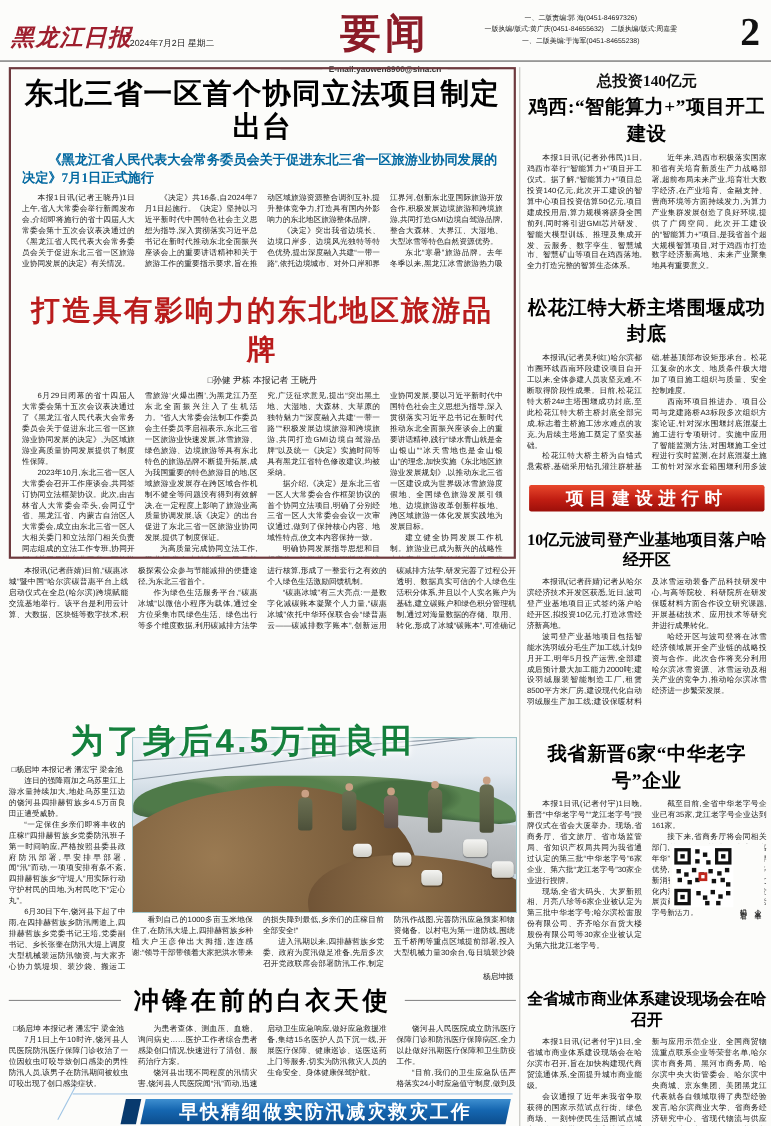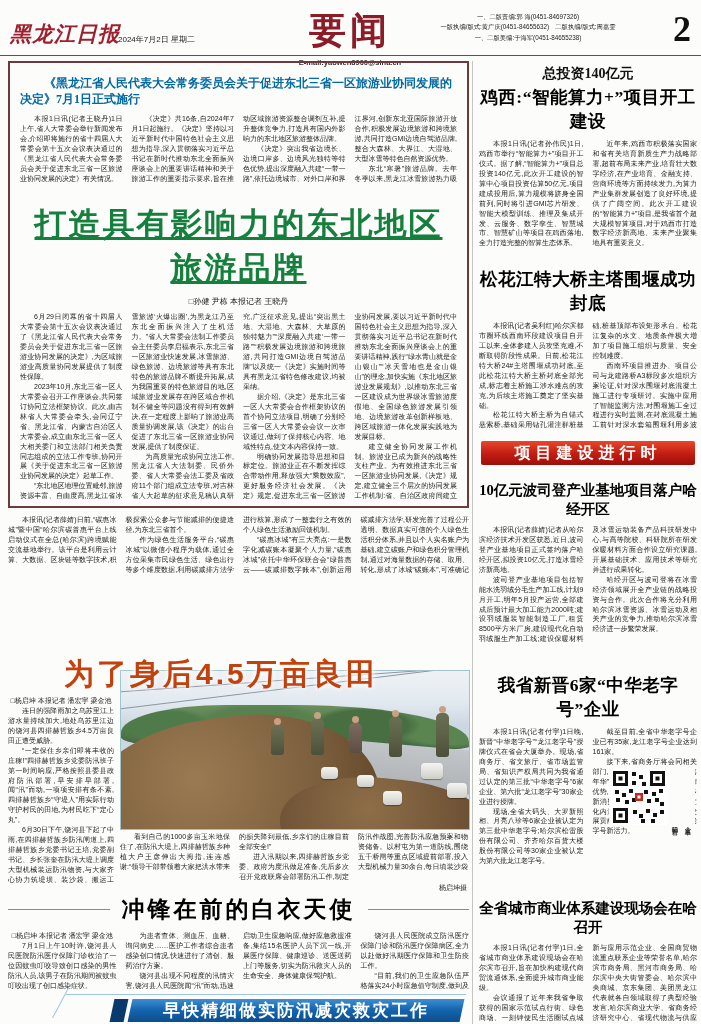--- a/index.html
+++ b/index.html
@@ -27,29 +27,29 @@
   .cols p.nodent{text-indent:0;}
   .c4{column-count:4;} .c3{column-count:3;} .c2{column-count:2;}
   .shead{font-family:"Liberation Serif",serif;font-weight:900;text-align:center;color:#000;margin:0;}
   
   .leftcol{position:absolute;left:8px;top:61px;width:461px;}
   .leadbox{box-sizing:border-box;width:461px;height:447px;border:2px solid #6e3a3e;padding:6px 10px;overflow:hidden;}
   .h1{font-size:26px;line-height:1.15;font-weight:900;text-align:center;letter-spacing:1px;margin:2px 0 0 0;color:#000;}
   .subhead{font-family:"Liberation Serif",serif;font-weight:700;font-size:12px;line-height:1.35;
            text-indent:2em;margin:6px 0 0 0;color:#0369a1;}
   .body1{margin-top:7px;height:76px;}
-  .h2{font-size:32px;font-weight:900;text-align:center;letter-spacing:2px;margin:13px 0 0 0;color:#15803d;text-decoration:underline;}
+  .h2{font-size:26px;font-weight:900;text-align:center;letter-spacing:2px;margin:13px 0 0 0;color:#b91c1c;}
   .byline{font-size:8px;text-align:center;color:#222;margin:5px 0 0 0;}
   .body2{margin-top:5px;height:196px;}
   .carbon{margin-top:0;}
   .h3{font-size:24px;font-weight:900;text-align:center;letter-spacing:2px;margin:15px 0 0 0;color:#000;}
   .carbon .cols{margin-top:7px;height:64px;}
   
   .feature{position:absolute;left:8px;top:630px;width:461px;height:262px;}
-  .ftitle{position:absolute;left:56px;top:24px;font-size:30px;font-weight:900;color:#c2410c;
+  .ftitle{position:absolute;left:56px;top:24px;font-size:30px;font-weight:900;color:#15803d;
           letter-spacing:3px;z-index:3;text-shadow:0 0 5px #fff,0 0 9px #fff;}
   .fleft{position:absolute;left:0;top:66px;width:106px;height:194px;}
   .fbyline{font-size:7px;text-align:center;color:#222;margin:0 0 2px 0;}
   .fbottom{position:absolute;left:112px;top:202px;width:348px;height:58px;}
   .fcredit{position:absolute;right:2px;bottom:-1px;font-size:7px;color:#1a1a1a;background:#fcfcfa;padding-left:4px;}
   
   .photo{position:absolute;left:112px;top:40px;width:348px;height:158px;overflow:hidden;
          border:1px solid #9fc4c9;background:linear-gradient(180deg,#eef2f6 0%,#e2e9f0 20%,#ccd8e1 34%);}
   .wire{position:absolute;height:1px;background:#8a97a3;width:120%;left:-10%;}
   .trees{position:absolute;left:0;top:34px;width:100%;height:46px;
@@ -123,20 +123,21 @@
       <div>一、二版责编:郭 海(0451-84697326)</div>
       <div>一版执编/版式:黄广庆(0451-84655632)　二版执编/版式:周嘉雯</div>
       <div>一、二版美编:于海军(0451-84655238)</div>
     </div>
     <div class="pageno">2</div>
   </div>
   <div class="hdr-rule"></div>
 
   <div class="leftcol">
     <div class="leadbox">
+      <h1 class="h1">东北三省一区首个协同立法项目制定出台</h1>
       <p class="subhead">《黑龙江省人民代表大会常务委员会关于促进东北三省一区旅游业协同发展的决定》7月1日正式施行</p>
       <div class="cols c4 body1">
           <p>本报1日讯(记者王晓丹)1日上午,省人大常委会举行新闻发布会,介绍即将施行的省十四届人大常委会第十五次会议表决通过的《黑龙江省人民代表大会常务委员会关于促进东北三省一区旅游业协同发展的决定》有关情况。</p>
           <p>《决定》共16条,自2024年7月1日起施行。《决定》坚持以习近平新时代中国特色社会主义思想为指导,深入贯彻落实习近平总书记在新时代推动东北全面振兴座谈会上的重要讲话精神和关于旅游工作的重要指示要求,旨在推动区域旅游资源整合调剂互补,提升整体竞争力,打造具有国内外影响力的东北地区旅游整体品牌。</p>
           <p>《决定》突出我省边境长、边境口岸多、边境风光独特等特色优势,提出深度融入共建“一带一路”,依托边境城市、对外口岸和界江界河,创新东北亚国际旅游开放合作,积极发展边境旅游和跨境旅游,共同打造GMI边境自驾游品牌,整合大森林、大界江、大湿地、大型冰雪等特色自然资源优势。</p>
           <p>东北“寒暑”旅游品牌。去年冬季以来,黑龙江冰雪旅游热力吸睛领跑“顶流”,为黑龙江乃至整个东北地区旅游业发展注入了生机活力。《决定》提出,要充分发挥冰雪资源得天独厚优势,加强冰雪基础设施建设,大力发展冰雪旅游,引领国内冰雪市场、冰雪产业和冰雪文化,共同打造具有国际影响力的冰雪旅游品牌。</p>
         </div>
       <h2 class="h2">打造具有影响力的东北地区旅游品牌</h2>
       <div class="byline">□孙健 尹栋 本报记者 王晓丹</div>
       <div class="cols c4 body2">

